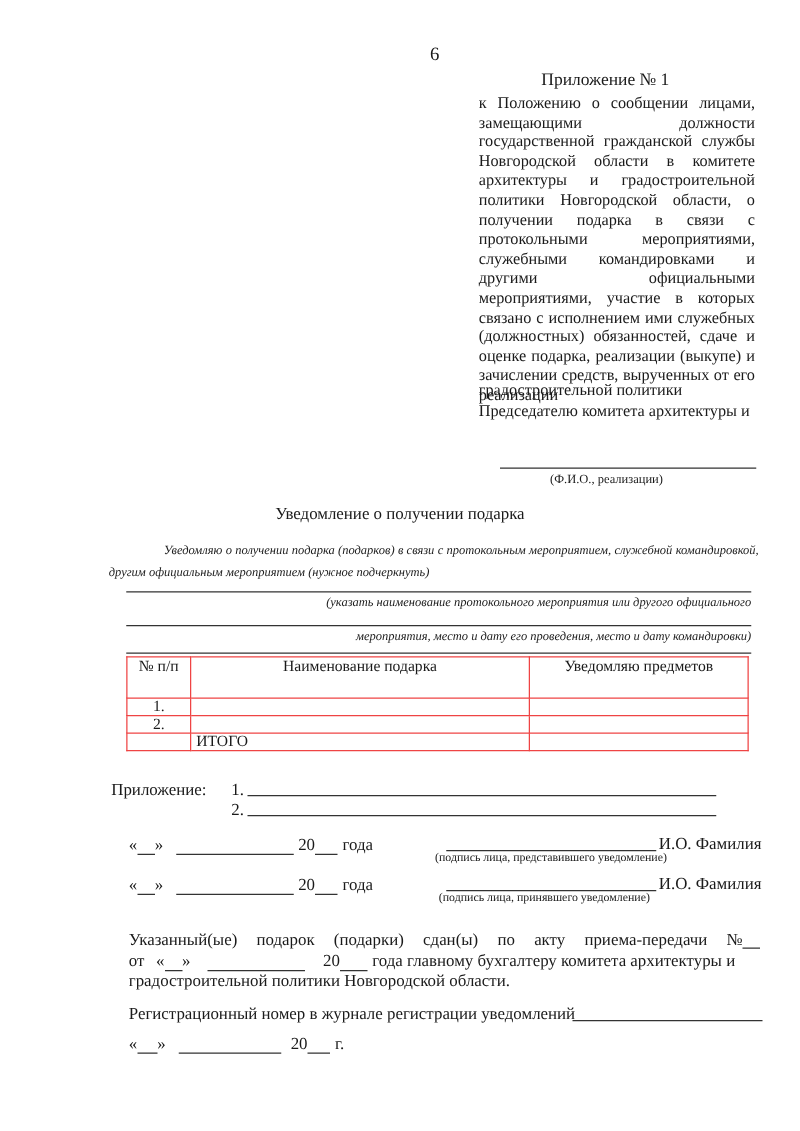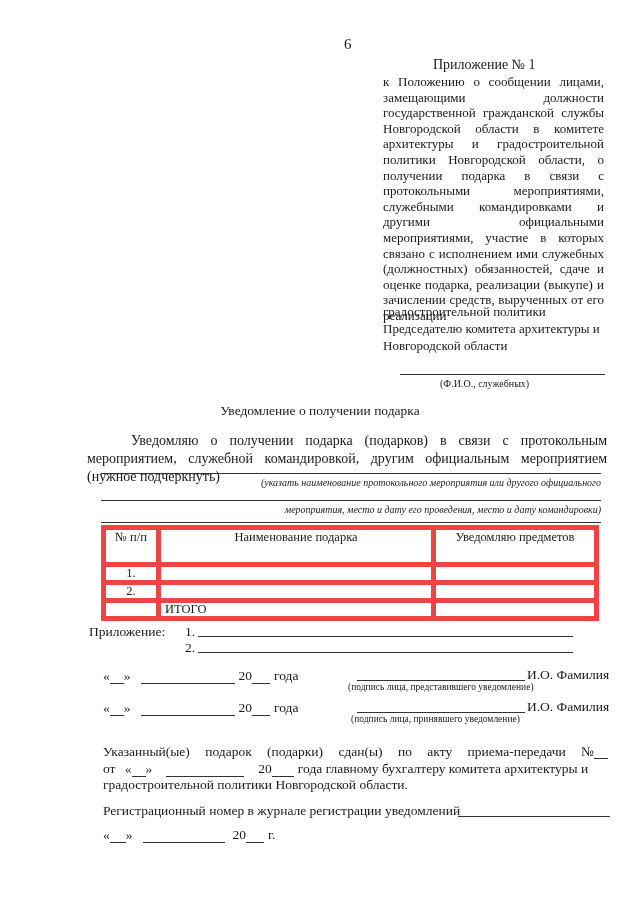--- a/index.html
+++ b/index.html
@@ -12,52 +12,52 @@
   .page-num { left: 344px; top: 36px; font-size: 15px; }
   .app-title { left: 433px; top: 57px; font-size: 14px; }
   .annex-body {
     left: 383px; top: 74px; width: 221px; font-size: 13px; line-height: 15.6px;
     text-align: justify;
   }
   .addr { left: 383px; top: 303px; width: 230px; font-size: 13px; line-height: 17px; }
   .line { border-bottom: 1px solid #333; }
   .title { left: 0; width: 640px; top: 403px; text-align: center; font-size: 13.5px; }
   .para {
-    left: 87px; top: 432px; width: 520px; font-size: 14px; line-height: 18px;
+    left: 87px; top: 432px; width: 520px; font-size: 10px; line-height: 18px;
     text-align: justify;
+    font-style: italic;
   }
   .caption { font-size: 10px; text-align: right; font-style: italic; }
   table.gifts {
     position: absolute; left: 101px; top: 525px; width: 498px;
     border-collapse: collapse; font-size: 12.5px;
   }
   table.gifts td, table.gifts th {
-    border: 5px solid #ef4444; padding: 0 4px; font-weight: normal; height: 13px; line-height: 13px;
+    border: 1px solid #ef4444; padding: 0 4px; font-weight: normal; height: 13px; line-height: 13px;
   }
   table.gifts th { vertical-align: top; line-height: 15px; }
   .c1 { width: 42px; text-align: center; }
   .c2 { width: 262px; margin-left: 20px; }
   .c3 { text-align: center; }
   .lbl { font-size: 13.5px; }
   .sig-cap { font-size: 9.5px; }
 </style>
 </head>
 <body>
 
 <div class="abs page-num">6</div>
 <div class="abs app-title">Приложение № 1</div>
 <div class="abs annex-body">к Положению о сообщении лицами, замещающими должности государственной гражданской службы Новгородской области в комитете архитектуры и градостроительной политики Новгородской области, о получении подарка в связи с протокольными мероприятиями, служебными командировками и другими официальными мероприятиями, участие в которых связано с исполнением ими служебных (должностных) обязанностей, сдаче и оценке подарка, реализации (выкупе) и зачислении средств, вырученных от его реализации</div>
 
 <div class="abs addr">
   <div>градостроительной политики</div>
   <div>Председателю комитета архитектуры и</div>
-  <div>Новгородской области</div>
 </div>
 <div class="abs line" style="left:400px;top:374px;width:205px;"></div>
-<div class="abs sig-cap" style="left:440px;top:378px;font-size:10px;">(Ф.И.О., служебных)</div>
+<div class="abs sig-cap" style="left:440px;top:378px;font-size:10px;">(Ф.И.О., реализации)</div>
 
 <div class="abs title">Уведомление о получении подарка</div>
 <div class="abs para">
   <span style="display:inline-block;width:44px;"></span><span>Уведомляю о получении подарка (подарков) в связи с протокольным мероприятием, служебной командировкой, другим официальным мероприятием (нужное подчеркнуть)</span>
 </div>
 
 <div class="abs line" style="left:101px;top:473px;width:500px;"></div>
 <div class="abs caption" style="left:101px;top:477px;width:500px;">(указать наименование протокольного мероприятия или другого официального</div>
 <div class="abs line" style="left:101px;top:500px;width:500px;"></div>
 <div class="abs caption" style="left:101px;top:504px;width:500px;">мероприятия, место и дату его проведения, место и дату командировки)</div>

